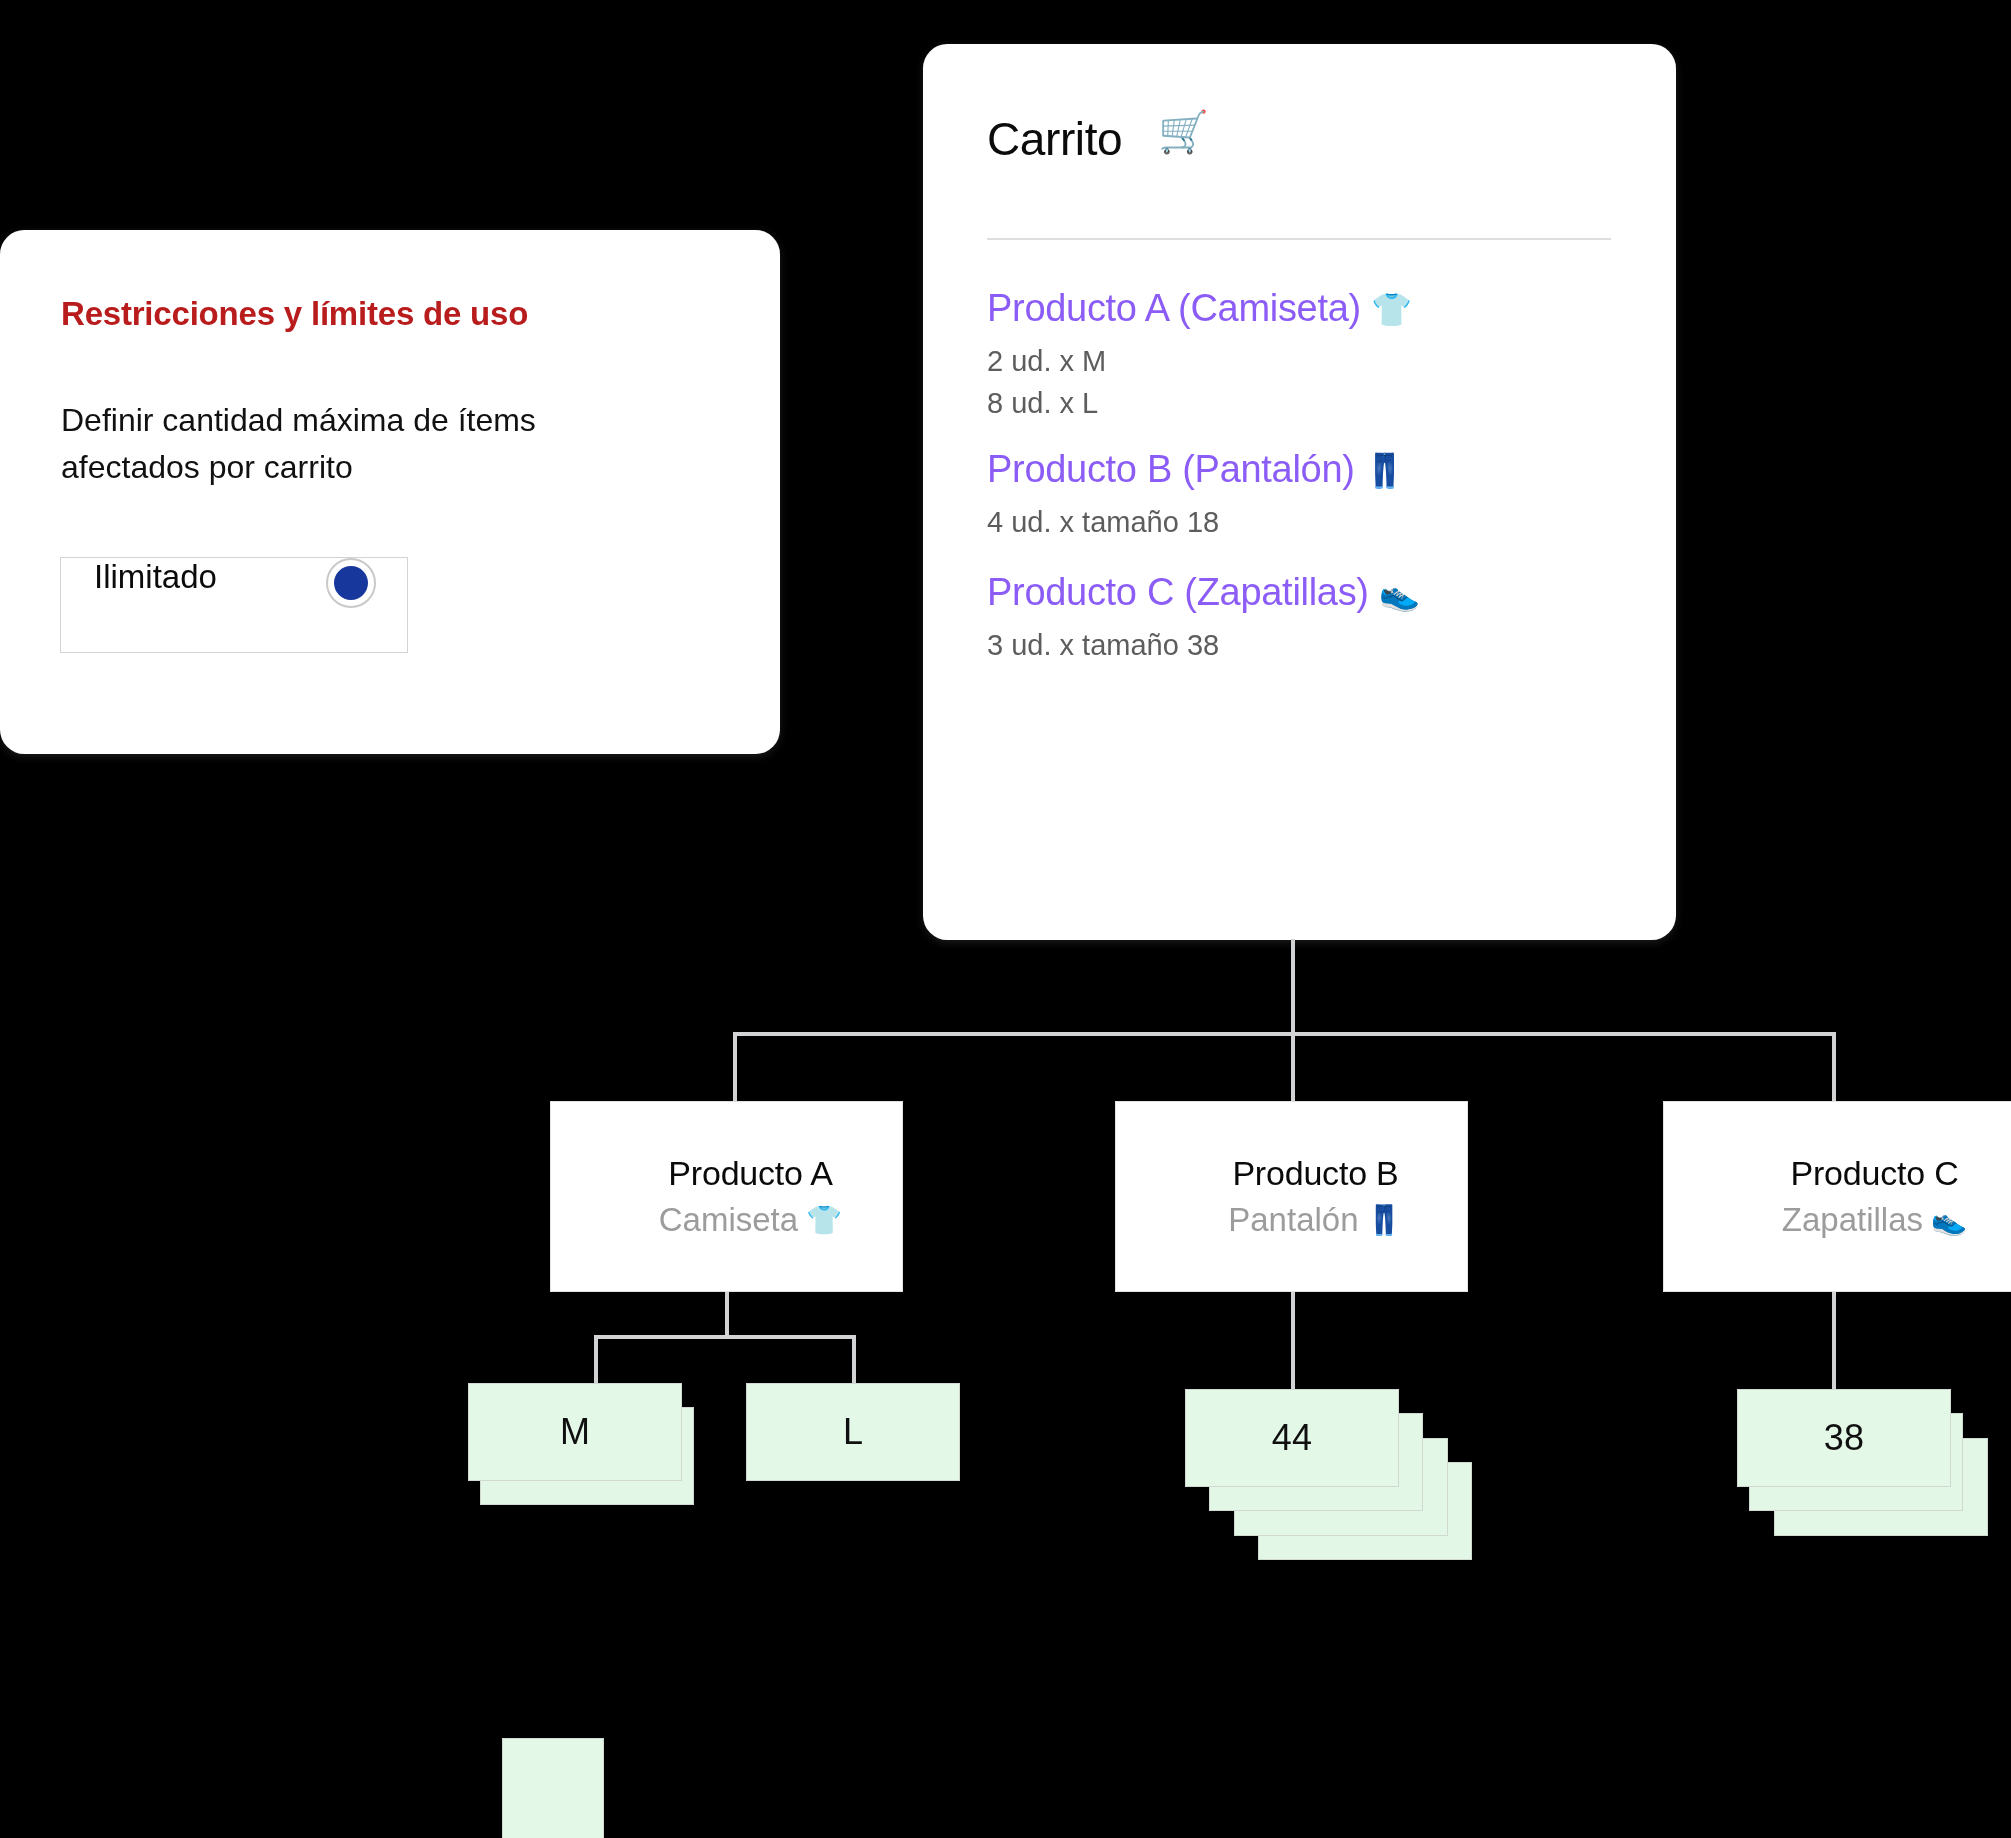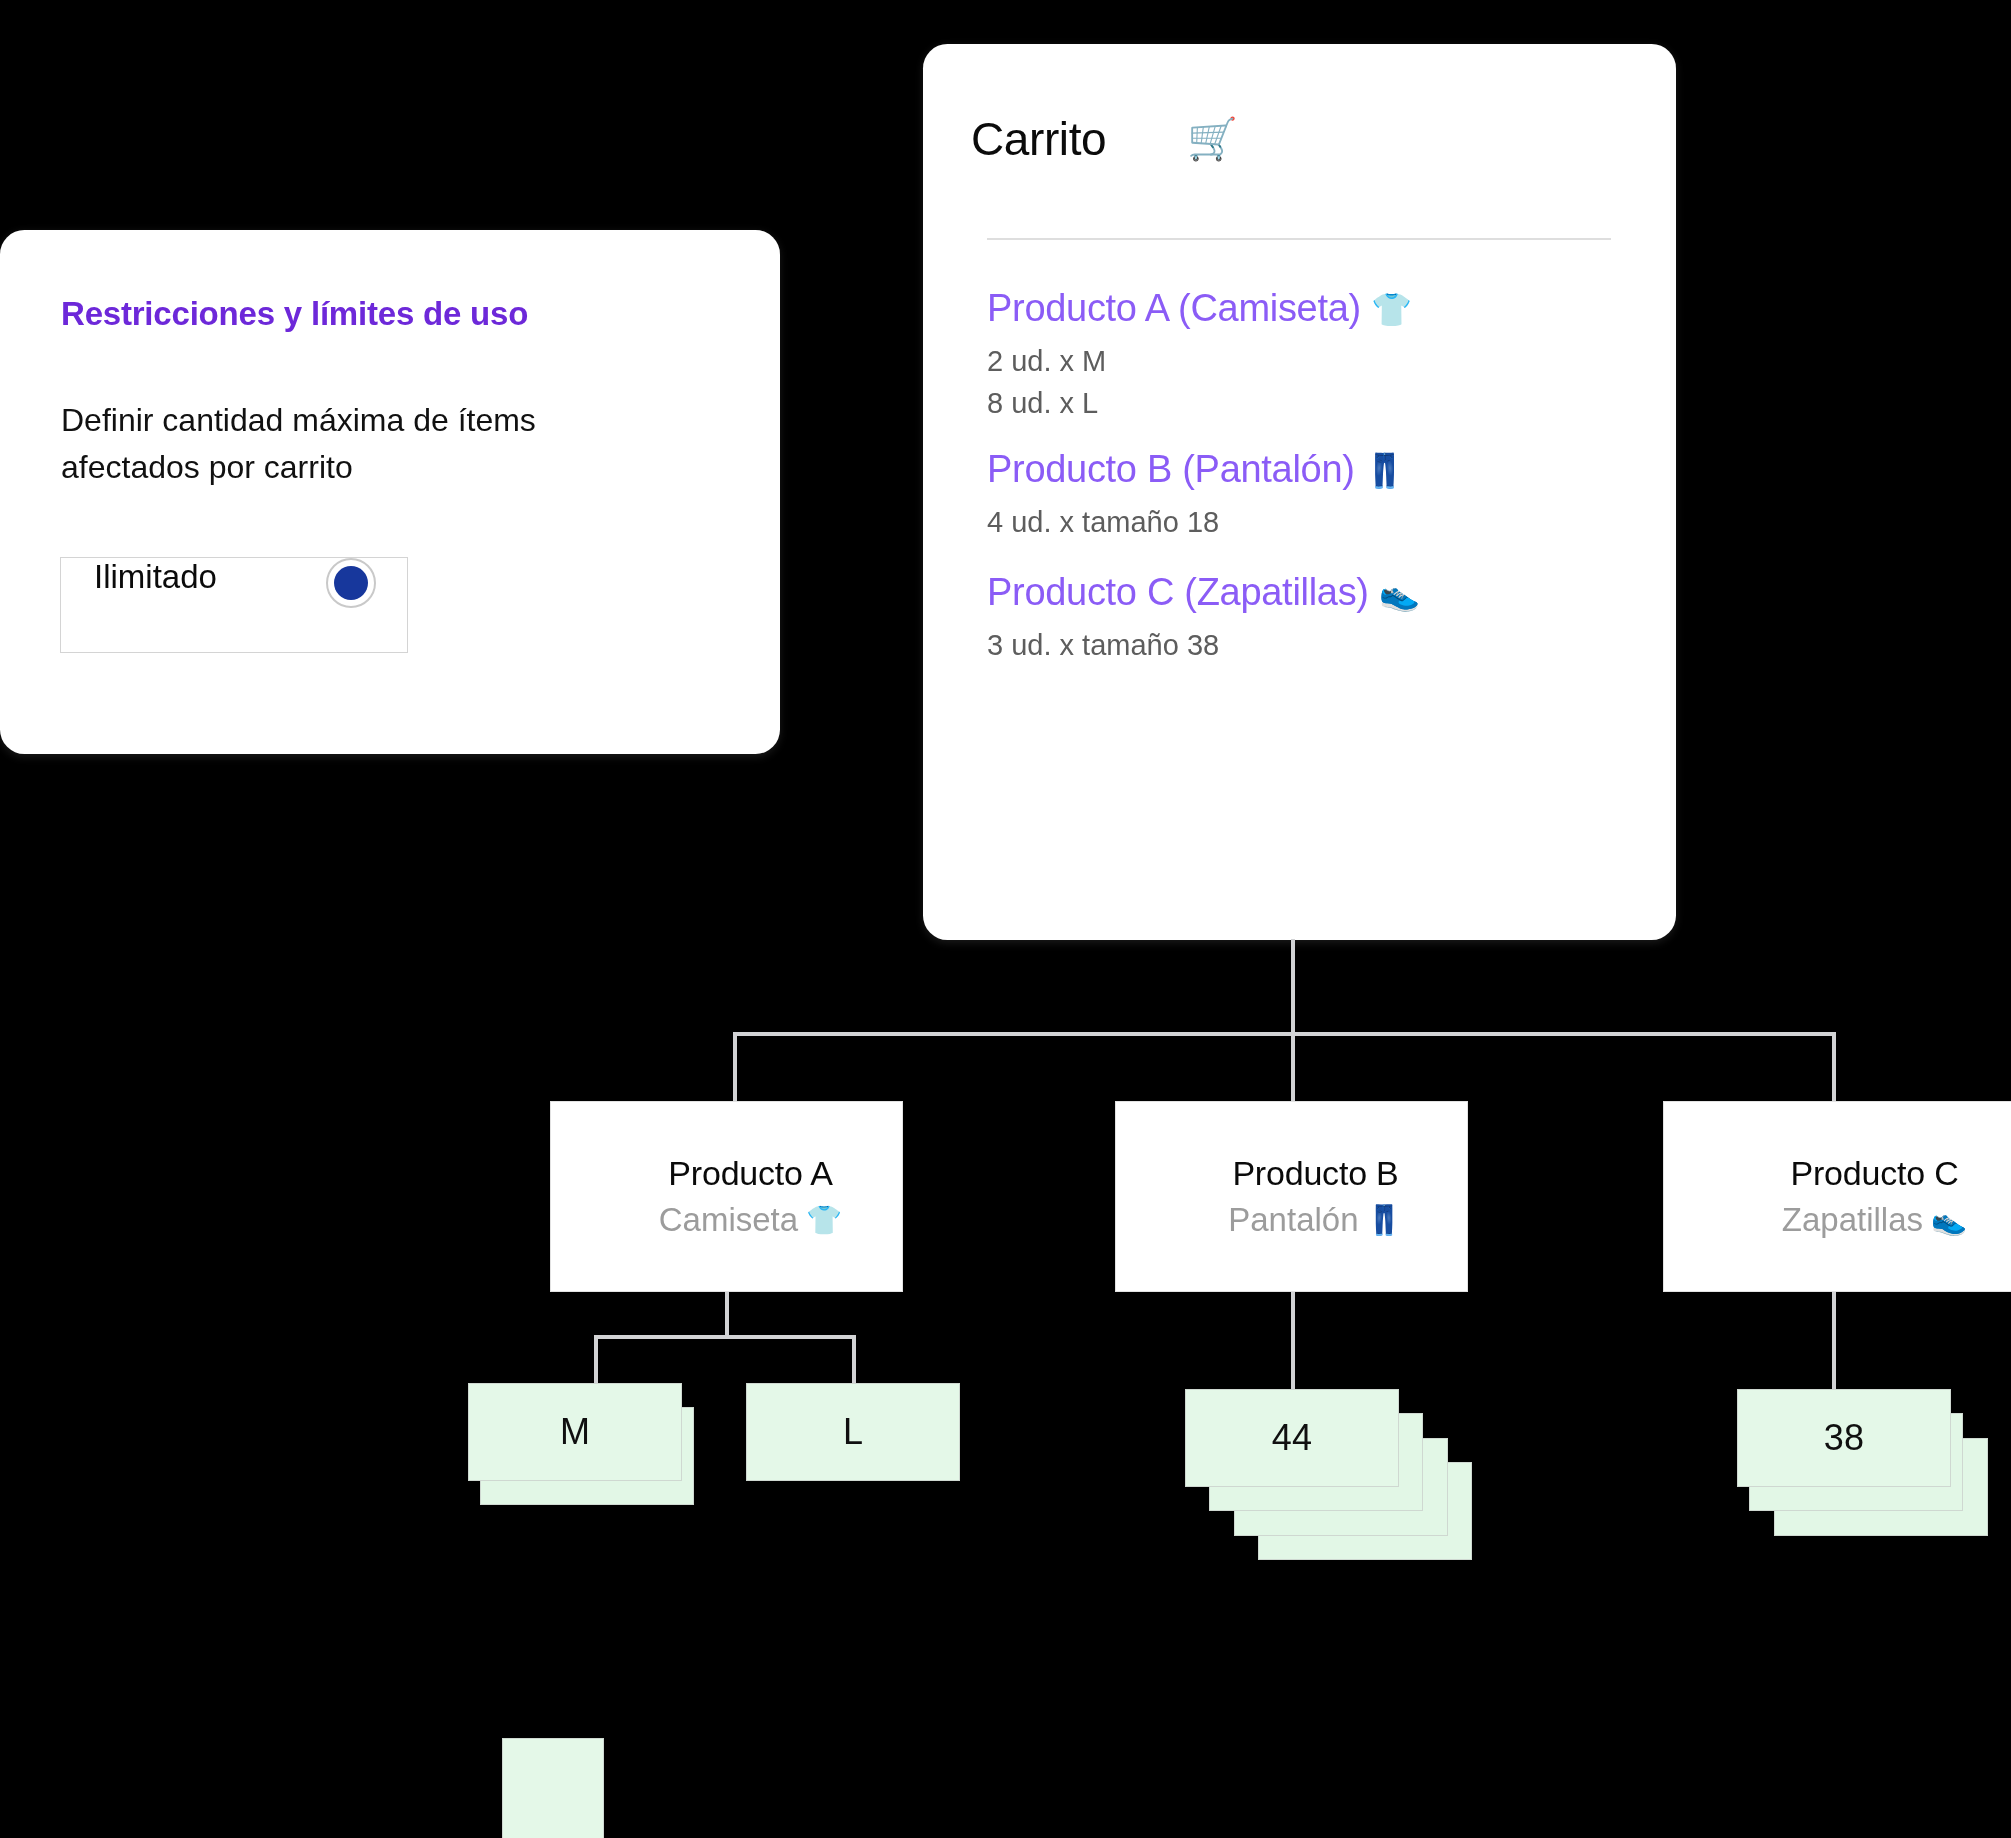--- a/index.html
+++ b/index.html
@@ -35,21 +35,21 @@
     height: 524px;
     border-radius: 24.4px;
   }
 
   #restrictions-title {
     position: absolute;
     left: 61px;
     top: 65px;
     font-size: 33px;
     font-weight: 600;
-    color: #6d28d9;
+    color: #b91c1c;
     letter-spacing: -0.2px;
     white-space: nowrap;
   }
 
   #restrictions-desc {
     position: absolute;
     left: 61px;
     top: 167px;
     width: 570px;
     font-size: 32px;
@@ -99,25 +99,25 @@
   #cart-card {
     left: 923px;
     top: 44px;
     width: 753px;
     height: 896px;
     border-radius: 24.4px;
   }
 
   #cart-header {
     position: absolute;
-    left: 48px;
+    left: 64px;
     top: 68px;
     display: flex;
-    align-items: center;
-    gap: 81px;
+    align-items: flex-start;
+    gap: 36px;
   }
   #cart-title {
     font-size: 46px;
     font-weight: 500;
     color: #0b0b0b;
     letter-spacing: -0.4px;
   }
   #cart-icon { font-size: 41px; line-height: 1; }
 
   #cart-divider {

